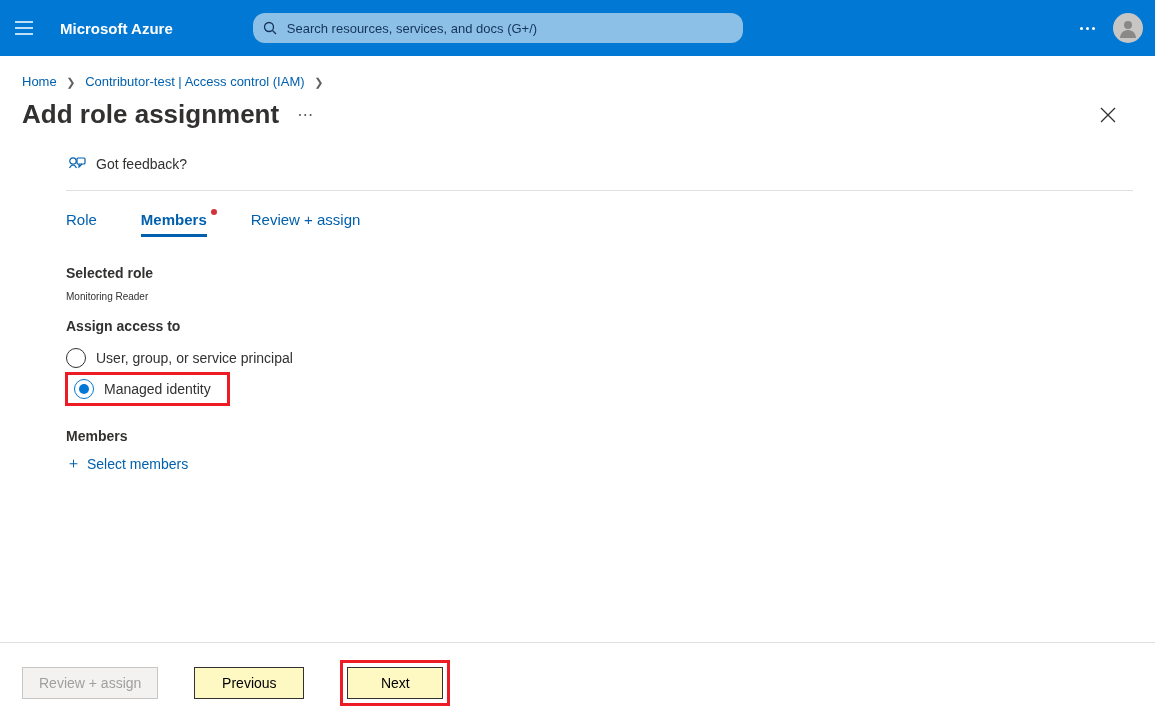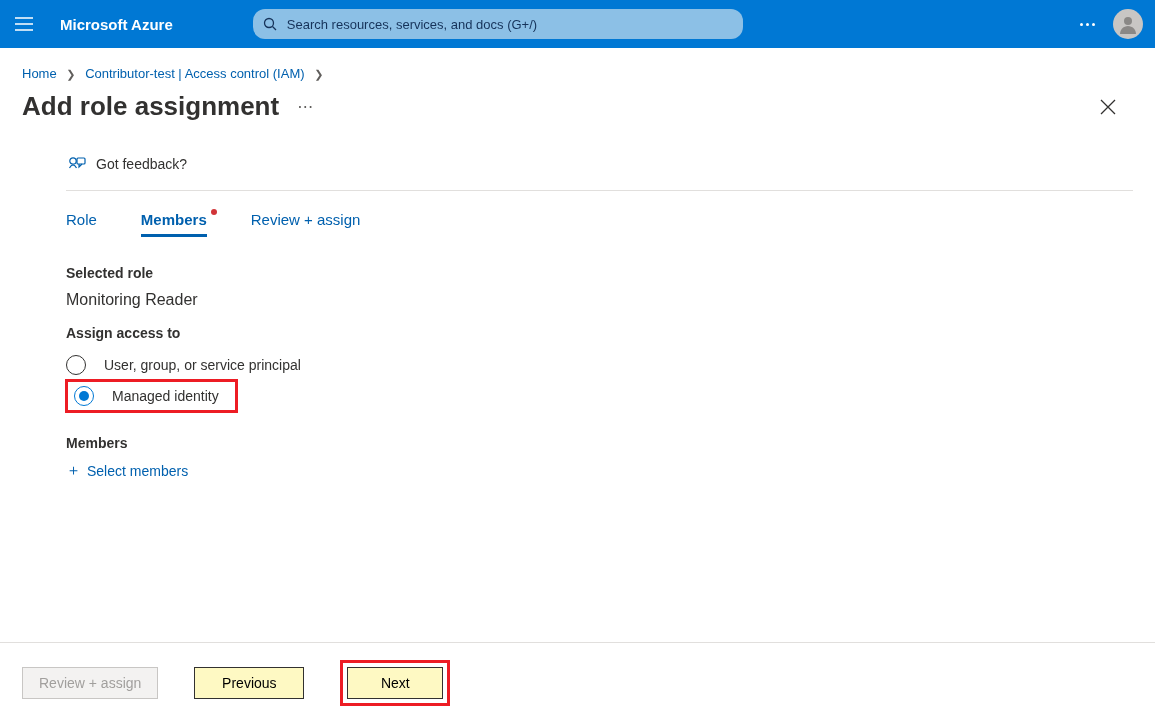--- a/index.html
+++ b/index.html
@@ -9,21 +9,21 @@
     color: #323130;
     background: #fff;
     width: 1155px;
     height: 722px;
     overflow: hidden;
     position: relative;
   }
   
   .topbar {
     background: #0078d4;
-    height: 48px;
+    height: 56px;
     display: flex;
     align-items: center;
     padding: 0 12px;
     color: #fff;
   }
   .hamburger {
     width: 24px; height: 24px;
     display:flex; align-items:center; justify-content:center;
     cursor:pointer;
     margin-right: 24px;
@@ -116,24 +116,24 @@
   }
   .tab .dot {
     position:absolute;
     top:-2px; right:-10px;
     width:6px; height:6px;
     border-radius:50%;
     background:#d13438;
   }
   
   .sec-label { font-weight:600; font-size:14px; margin: 14px 0 10px 0; }
-  .sec-value { font-size:16px; margin-bottom: 16px; }
+  .sec-value { font-size:10px; margin-bottom: 16px; }
   .radio-row {
     display:flex; align-items:center;
-    gap:18px;
+    gap:10px;
     padding: 4px 0;
     font-size:14px;
   }
   .radio-outer {
     width:20px; height:20px; border-radius:50%;
     border:1px solid #323130;
     display:flex; align-items:center; justify-content:center;
     cursor:pointer;
   }
   .radio-outer.selected { border-color:#0078d4; }

